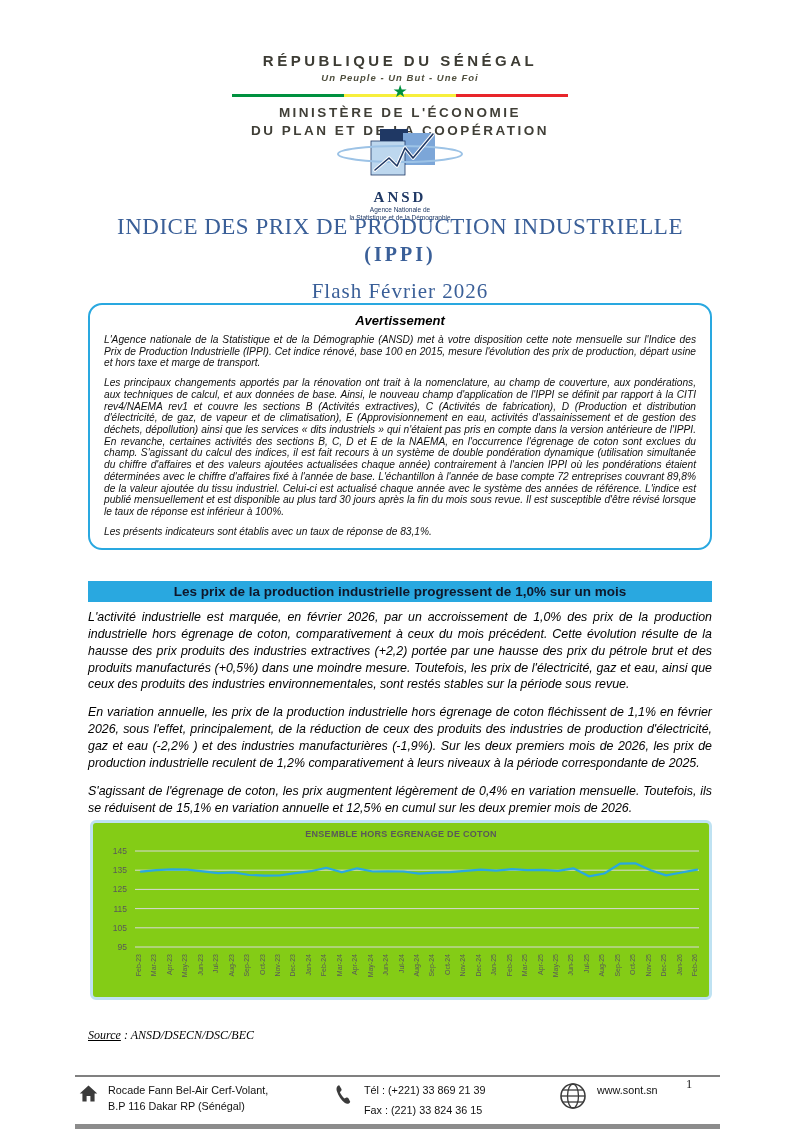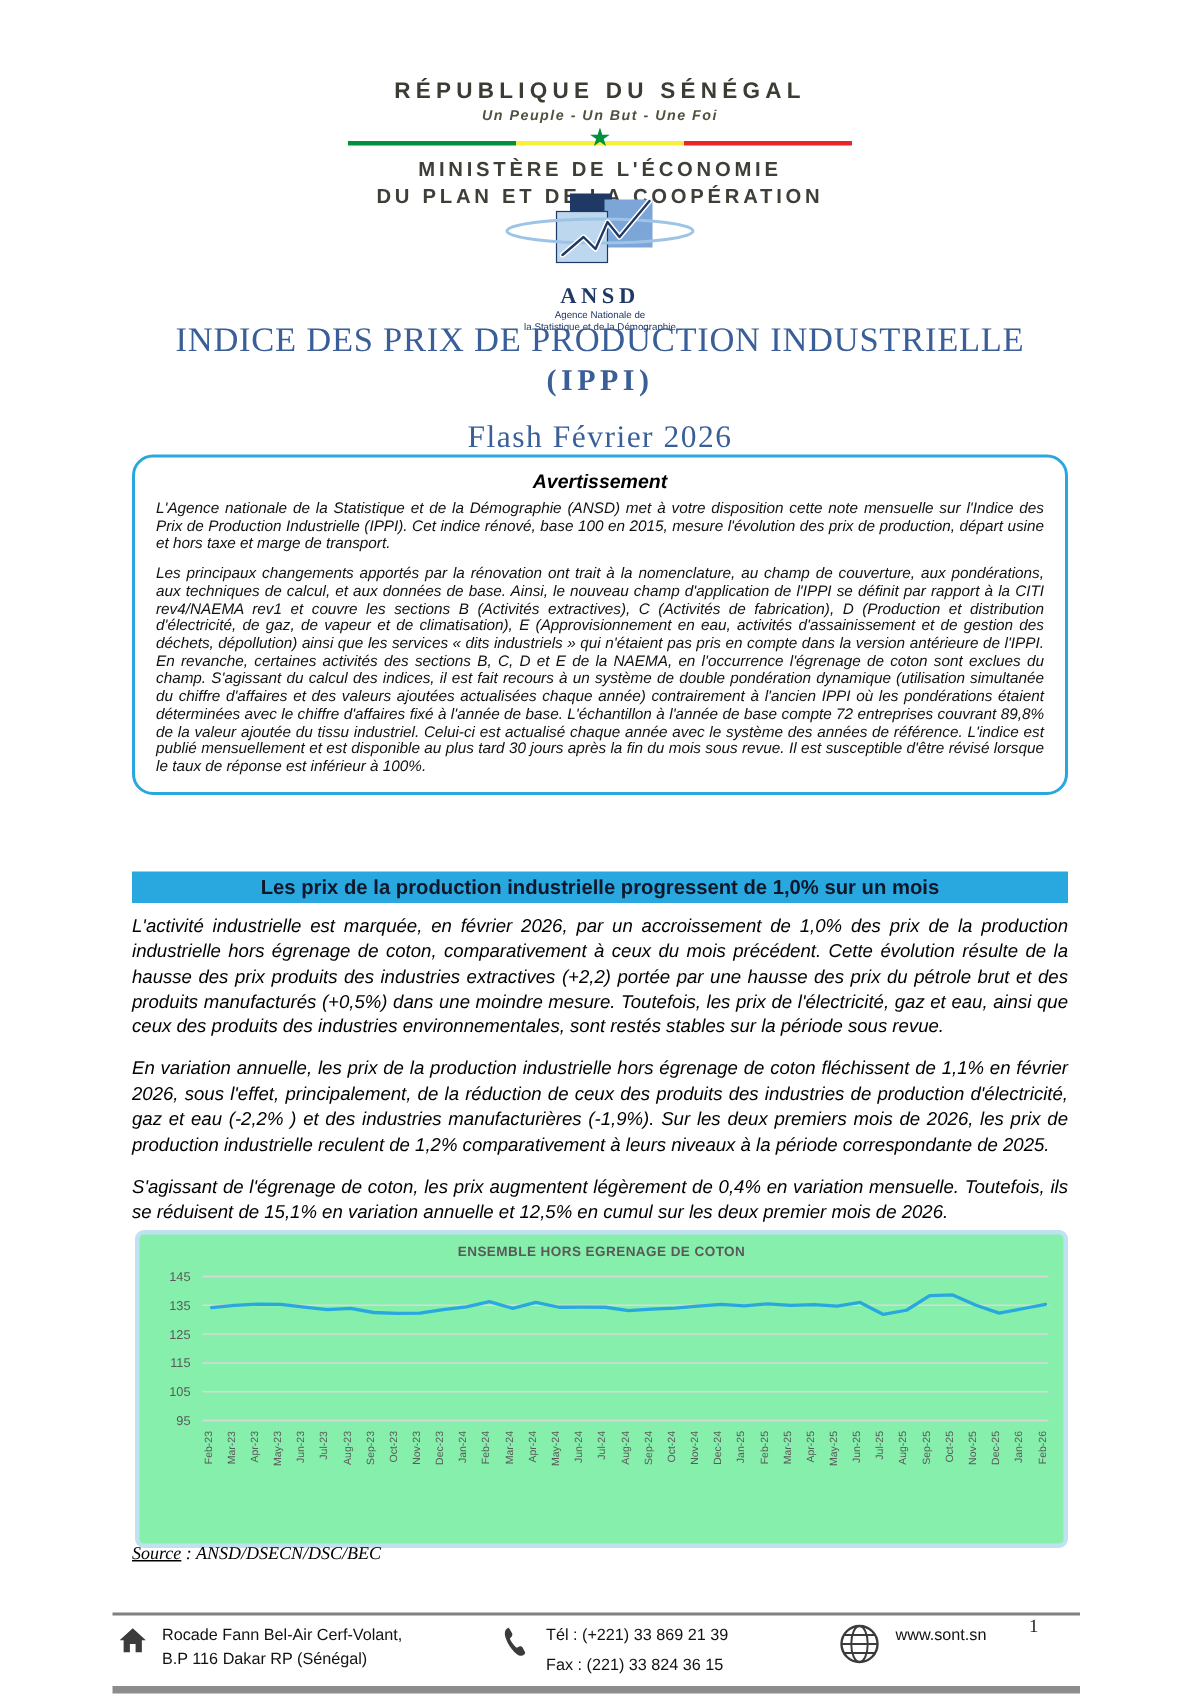--- a/index.html
+++ b/index.html
@@ -42,22 +42,22 @@
 
   
   .banner{position:absolute;top:581px;left:88px;width:624px;height:21px;background:#29a8e0;
           text-align:center;font-size:13.5px;font-weight:bold;line-height:21px;color:#0f172a;}
 
   
   .bodytext{position:absolute;top:609px;left:88px;width:624px;}
   .bodytext p{margin:0 0 11px;font-size:12.4px;font-style:italic;line-height:1.36;text-align:justify;}
 
   
-  .chartbox{position:absolute;top:820px;left:90px;width:622px;height:212px;box-sizing:border-box;
-            border:3px solid #bfe2f2;border-radius:6px;padding-top:6px;background:#86efac;}
+  .chartbox{position:absolute;top:820px;left:90px;width:622px;height:180px;box-sizing:border-box;
+            border:3px solid #bfe2f2;border-radius:6px;padding-top:6px;background:#84cc16;}
   .chart-title{text-align:center;font-size:9px;font-weight:bold;color:#595959;letter-spacing:0.3px;}
   .chartbox svg{display:block;margin:2px auto 0;}
 
   
   .source{position:absolute;top:1008px;left:88px;font-family:"Liberation Serif",serif;
           font-style:italic;font-size:12px;margin-top:20px;}
   .source .lbl{text-decoration:underline;}
 
   
   .footer-rule{position:absolute;top:1075px;left:75px;width:645px;height:2px;background:#808080;}
@@ -109,20 +109,21 @@
   <div class="doc-title">
     <div class="t1">INDICE DES PRIX DE PRODUCTION INDUSTRIELLE</div>
     <div class="t2">(IPPI)</div>
     <div class="t3">Flash Février 2026</div>
   </div>
 
   <div class="notice">
     <h3>Avertissement</h3>
     <p>L'Agence nationale de la Statistique et de la Démographie (ANSD) met à votre disposition cette note mensuelle sur l'Indice des Prix de Production Industrielle (IPPI). Cet indice rénové, base 100 en 2015, mesure l'évolution des prix de production, départ usine et hors taxe et marge de transport.</p>
     <p>Les principaux changements apportés par la rénovation ont trait à la nomenclature, au champ de couverture, aux pondérations, aux techniques de calcul, et aux données de base. Ainsi, le nouveau champ d'application de l'IPPI se définit par rapport à la CITI rev4/NAEMA rev1 et couvre les sections B (Activités extractives), C (Activités de fabrication), D (Production et distribution d'électricité, de gaz, de vapeur et de climatisation), E (Approvisionnement en eau, activités d'assainissement et de gestion des déchets, dépollution) ainsi que les services « dits industriels » qui n'étaient pas pris en compte dans la version antérieure de l'IPPI. En revanche, certaines activités des sections B, C, D et E de la NAEMA, en l'occurrence l'égrenage de coton sont exclues du champ. S'agissant du calcul des indices, il est fait recours à un système de double pondération dynamique (utilisation simultanée du chiffre d'affaires et des valeurs ajoutées actualisées chaque année) contrairement à l'ancien IPPI où les pondérations étaient déterminées avec le chiffre d'affaires fixé à l'année de base. L'échantillon à l'année de base compte 72 entreprises couvrant 89,8% de la valeur ajoutée du tissu industriel. Celui-ci est actualisé chaque année avec le système des années de référence. L'indice est publié mensuellement et est disponible au plus tard 30 jours après la fin du mois sous revue. Il est susceptible d'être révisé lorsque le taux de réponse est inférieur à 100%.</p>
+    <p>Les présents indicateurs sont établis avec un taux de réponse de 83,1%.</p>
   </div>
 
   <div class="banner">Les prix de la production industrielle progressent de 1,0% sur un mois</div>
 
   <div class="bodytext">
     <p>L'activité industrielle est marquée, en février 2026, par un accroissement de 1,0% des prix de la production industrielle hors égrenage de coton, comparativement à ceux du mois précédent. Cette évolution résulte de la hausse des prix produits des industries extractives (+2,2) portée par une hausse des prix du pétrole brut et des produits manufacturés (+0,5%) dans une moindre mesure. Toutefois, les prix de l'électricité, gaz et eau, ainsi que ceux des produits des industries environnementales, sont restés stables sur la période sous revue.</p>
     <p>En variation annuelle, les prix de la production industrielle hors égrenage de coton fléchissent de 1,1% en février 2026, sous l'effet, principalement, de la réduction de ceux des produits des industries de production d'électricité, gaz et eau (-2,2% ) et des industries manufacturières (-1,9%). Sur les deux premiers mois de 2026, les prix de production industrielle reculent de 1,2% comparativement à leurs niveaux à la période correspondante de 2025.</p>
     <p>S'agissant de l'égrenage de coton, les prix augmentent légèrement de 0,4% en variation mensuelle. Toutefois, ils se réduisent de 15,1%  en variation annuelle et 12,5% en cumul sur les deux premier mois de 2026.</p>
   </div>
 

